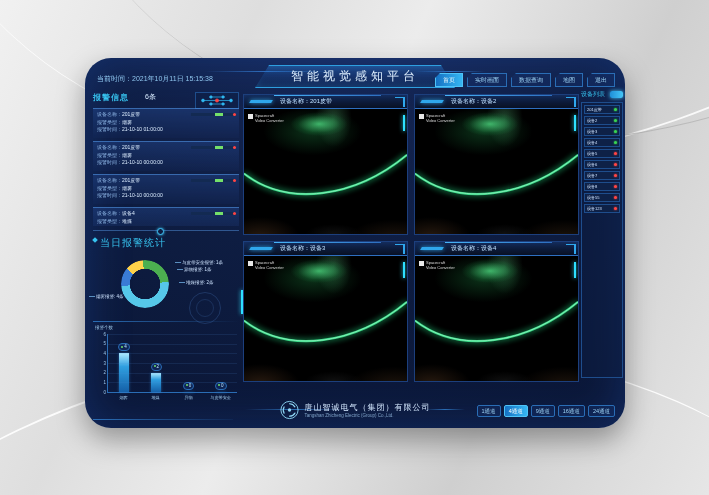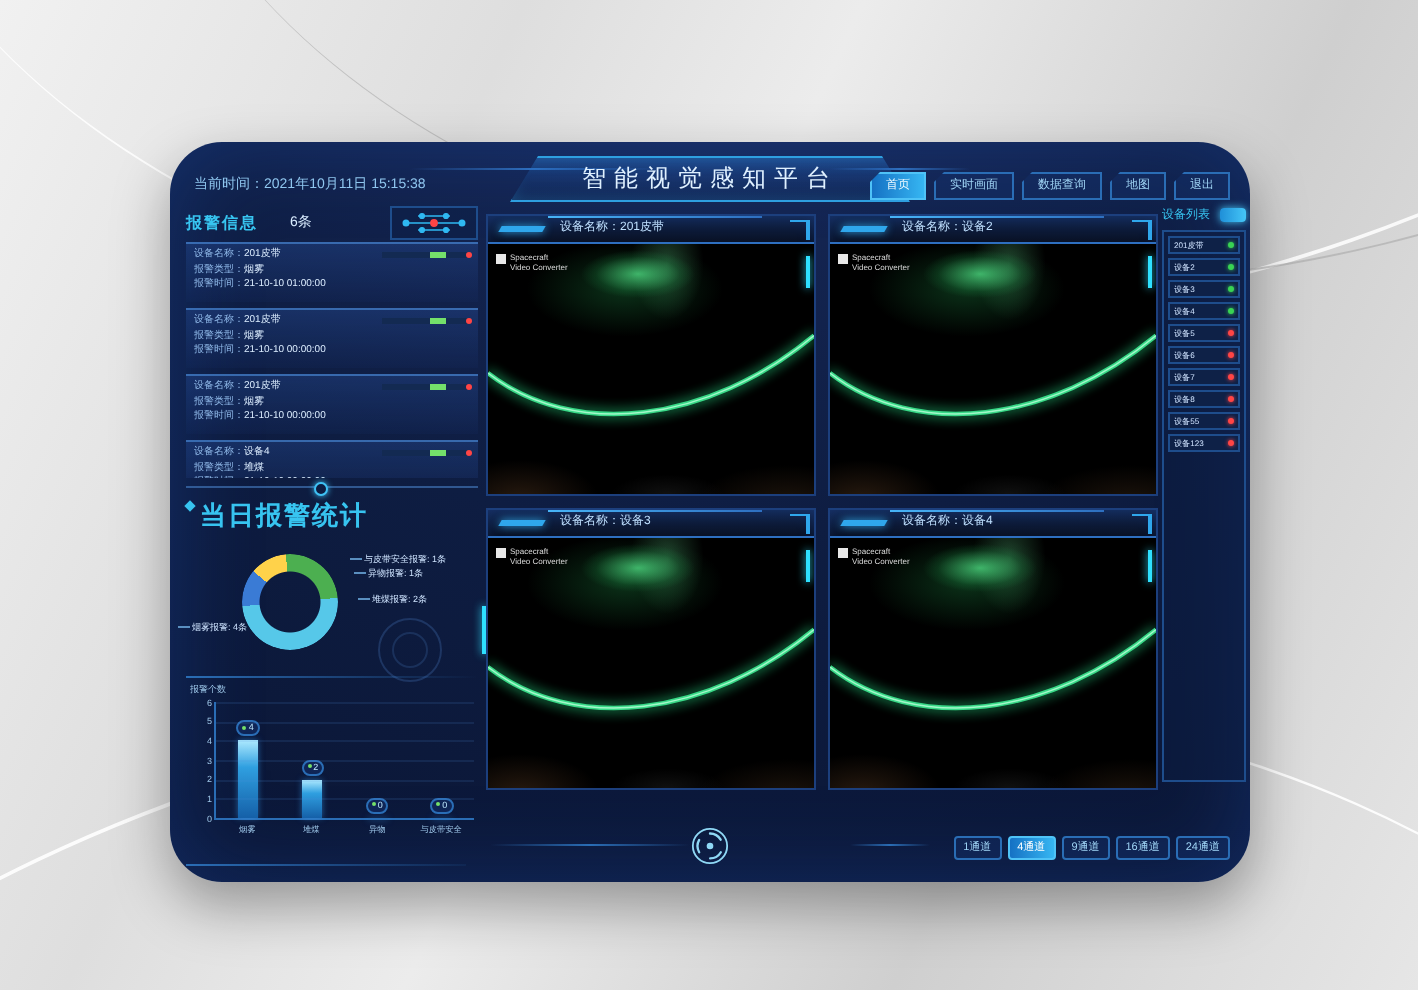--- a/index.html
+++ b/index.html
@@ -4,21 +4,21 @@
 <style>
   html,body{margin:0;padding:0}
   body{width:709px;height:495px;overflow:hidden;font-family:"Liberation Sans",sans-serif;}
   .stage{position:relative;width:709px;height:495px;overflow:hidden;
     background:linear-gradient(115deg,#f1f1f1 0%,#dedede 28%,#ececec 46%,#cfcfcf 72%,#e6e6e6 100%);}
   .swoosh{position:absolute;border-radius:50%;pointer-events:none}
   .s1{width:1100px;height:720px;top:-560px;left:-80px;border-bottom:2px solid rgba(255,255,255,.85);transform:rotate(-8deg)}
   .s2{width:1000px;height:680px;top:-540px;left:60px;border-bottom:1px solid rgba(160,160,160,.5);transform:rotate(-6deg)}
   .s3{width:1200px;height:800px;bottom:-660px;right:-200px;border-top:2px solid rgba(255,255,255,.9);transform:rotate(-10deg)}
 
-  .panel-wrap{position:absolute;left:85px;top:71px;width:540px;height:272px;
+  .panel-wrap{position:absolute;left:85px;top:58px;width:540px;height:272px;
     -webkit-box-reflect:below 5px linear-gradient(transparent 78%,rgba(0,0,0,.22));}
   .panel{position:relative;width:540px;height:370px;border-radius:26px;overflow:hidden;
     background:radial-gradient(130% 150% at 50% -10%,#17295a 0%,#0e1d42 42%,#091330 100%);
     box-shadow:inset 0 0 46px rgba(40,100,220,.28),0 12px 28px rgba(0,0,0,.35);}
 
   
   .hdr-time{position:absolute;left:12px;top:16px;font-size:7px;color:#8fc6ef;white-space:nowrap}
   .hdr-title{position:absolute;left:50%;transform:translateX(-50%);top:7px;width:198px;height:21px;line-height:21px;
     text-align:center;color:#dff0ff;font-size:12px;letter-spacing:4px;
     border:1px solid #2e9fe0;clip-path:polygon(14px 0,calc(100% - 14px) 0,100% 100%,0 100%);
@@ -28,38 +28,38 @@
   .hdr-line.l{left:120px;width:125px}.hdr-line.r{right:140px;width:70px}
   .nav{position:absolute;right:10px;top:15px;display:flex;gap:4px}
   .nav-btn{height:12px;line-height:12px;padding:0 7px;font-size:6px;color:#9fd4f5;cursor:pointer;
     border:1px solid #2a6db5;background:rgba(20,50,110,.4);
     clip-path:polygon(5px 0,100% 0,100% 100%,0 100%,0 5px);}
   .nav-btn.active{background:linear-gradient(90deg,#1571c4,#36b6f2);color:#eefaff;border-color:#4fc3f7;
     box-shadow:0 0 6px rgba(54,182,242,.7)}
 
   
   .sb{position:absolute;left:8px;top:34px;width:146px;height:328px}
-  .sb-hdr{display:flex;align-items:center;height:12px}
+  .sb-hdr{display:flex;height:12px}
   .sb-title{color:#37c4f0;font-size:8px;font-weight:bold;letter-spacing:1px}
   .sb-count{color:#d9ecff;font-size:7px;margin-left:16px}
   .net-ic{margin-left:auto;width:40px;height:13px;border:1px solid #1e4d8c;background:rgba(14,32,72,.6);padding:1px}
   .alarm-list{margin-top:4px;height:118px;overflow:hidden}
   .alarm-item{position:relative;height:25px;margin-bottom:3px;padding:2px 4px;cursor:pointer;
     background:linear-gradient(180deg,rgba(45,90,175,.30),rgba(22,45,100,.18));
     border-top:1px solid rgba(90,165,255,.55)}
   .al-row{font-size:5px;line-height:7.5px;color:#8fb8e8;white-space:nowrap}
   .al-row b{color:#dcedff;font-weight:normal}
   .mini{position:absolute;right:4px;top:4px;width:44px;height:3px;background:#132a52}
   .mini .seg{position:absolute;left:24px;width:8px;height:3px;background:#74e06a}
   .mini:after{content:'';position:absolute;right:-1px;top:0;width:3px;height:3px;border-radius:50%;background:#ff4545}
   .slider-row{position:relative;height:5px;margin:2px 0 3px}
   .slider-row .track{position:absolute;left:0;right:0;top:2px;height:1px;background:rgba(90,160,240,.45)}
   .slider-row .knob{position:absolute;left:44%;top:0;width:5px;height:5px;border-radius:50%;
     background:#0d1d42;border:1px solid #3fc2f5;box-shadow:0 0 3px #3fc2f5}
-  .sec-title{color:#37c4f0;font-size:13px;font-weight:bold;letter-spacing:1px;margin:3px 0 2px;position:relative;padding-left:7px}
+  .sec-title{color:#37c4f0;font-size:10px;font-weight:normal;letter-spacing:1px;margin:3px 0 2px;position:relative;padding-left:7px}
   .sec-title:before{content:'';position:absolute;left:0;top:2px;width:4px;height:4px;background:#37c4f0;transform:rotate(45deg)}
   .donut-wrap{position:relative;height:66px}
   .donut{position:absolute;left:28px;top:8px;width:48px;height:48px;border-radius:50%;
     -webkit-mask:radial-gradient(circle,transparent 15px,#000 15.5px);
             mask:radial-gradient(circle,transparent 15px,#000 15.5px);}
   .dlab{position:absolute;font-size:4.5px;color:#cfe4ff;white-space:nowrap}
   .dlab:before{content:'';display:inline-block;width:6px;height:1px;background:#5a8fc0;vertical-align:middle;margin-right:1px}
   .dlab0{left:-4px;top:42px}.dlab3{left:82px;top:8px}.dlab2{left:84px;top:15px}.dlab1{left:86px;top:28px}
   .wm{position:absolute;left:96px;top:40px;width:30px;height:30px;border:1px solid rgba(90,150,230,.22);border-radius:50%}
   .wm:before{content:'';position:absolute;inset:6px;border:1px solid rgba(90,150,230,.18);border-radius:50%}
@@ -413,20 +413,24 @@
       <div class="foot">
         <svg class="logo" viewBox="0 0 24 24">
           <circle cx="12" cy="12" r="10.3" fill="none" stroke="#8fd8f5" stroke-width="1.1"></circle>
           <g fill="none" stroke="#8fd8f5" stroke-width="1.4" stroke-linecap="round">
             <path d="M12 4.5 A7.5 7.5 0 0 1 18.4 8.2"></path>
             <path d="M12 4.5 A7.5 7.5 0 0 1 18.4 8.2" transform="rotate(120 12 12)"></path>
             <path d="M12 4.5 A7.5 7.5 0 0 1 18.4 8.2" transform="rotate(240 12 12)"></path>
           </g>
           <circle cx="12" cy="12" r="2" fill="#8fd8f5"></circle>
         </svg>
+        <div class="co">
+          <div class="co-cn">唐山智诚电气（集团）有限公司</div>
+          <div class="co-en">Tangshan Zhicheng Electric (Group) Co.,Ltd.</div>
+        </div>
       </div>
 
       <div class="channels" id="channels">
           <div class="ch">1通道</div>
           <div class="ch active">4通道</div>
           <div class="ch">9通道</div>
           <div class="ch">16通道</div>
           <div class="ch">24通道</div>
         </div>
     </div>

